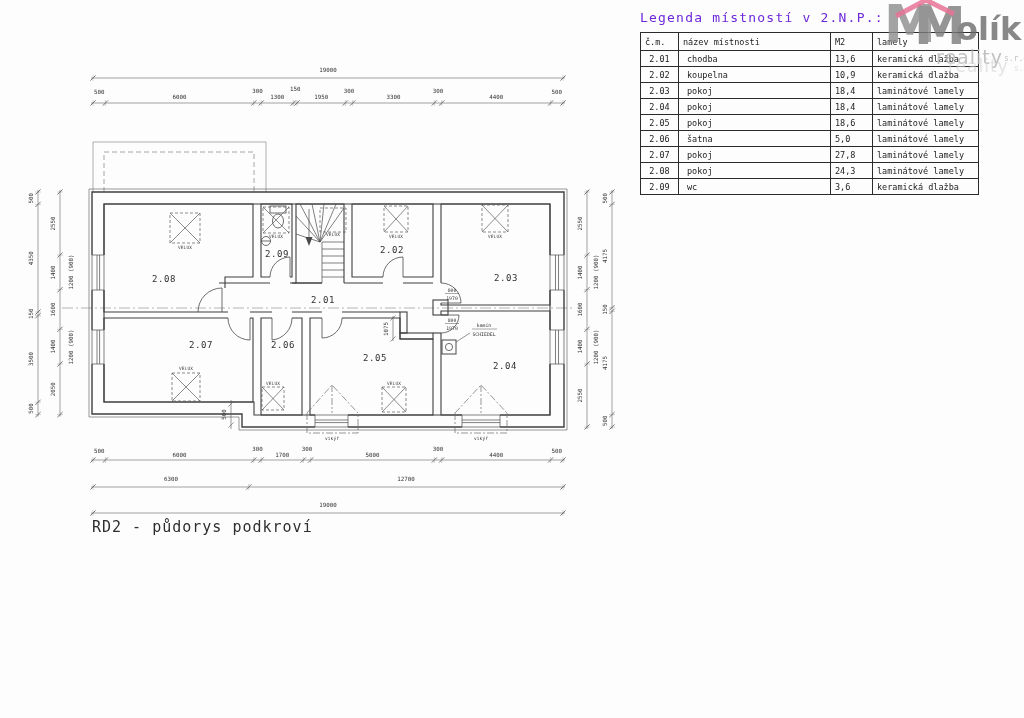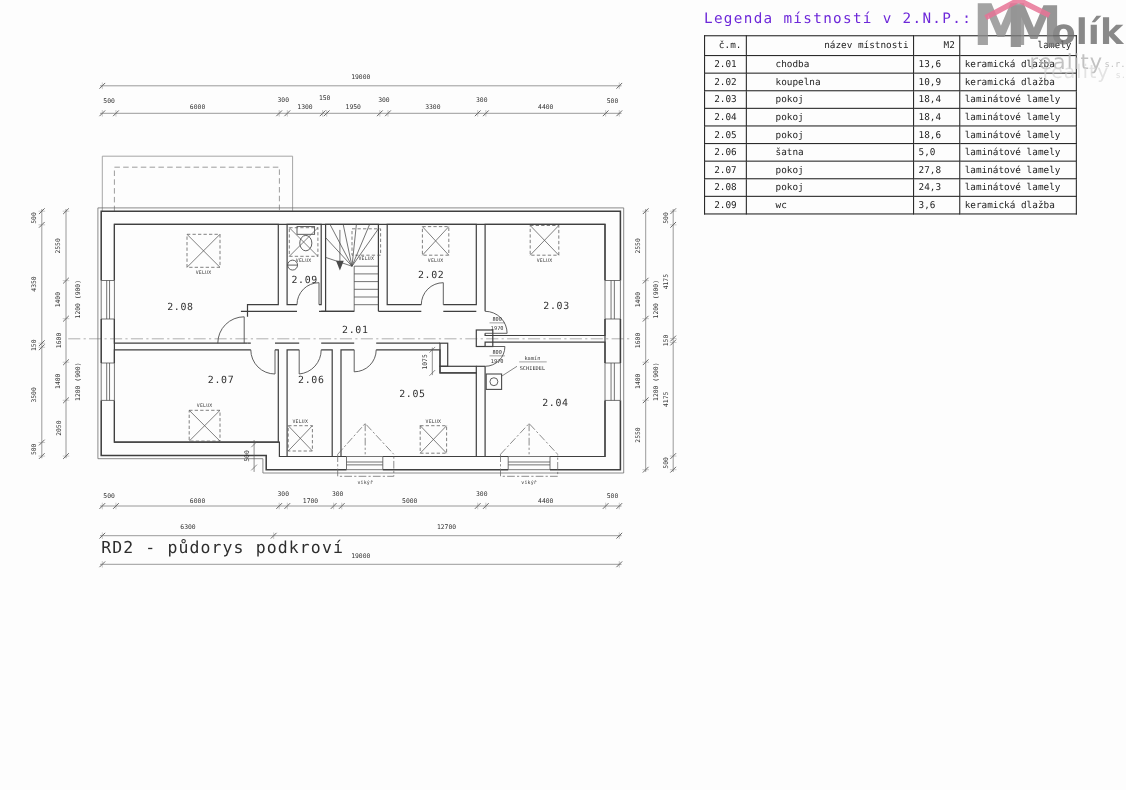--- a/index.html
+++ b/index.html
@@ -9,38 +9,38 @@
   .rl{font-size:9px;letter-spacing:.6px;fill:#2f2f2f;}
   .sm{font-size:4.4px;fill:#3a3a3a;letter-spacing:.2px;}
   .dm{font-size:5.8px;fill:#333;}
   .an{font-size:4.8px;fill:#333;}
   
   #legend{position:absolute;left:640px;top:10px;width:345px;}
   #legend .ttl{font-size:13px;letter-spacing:1.2px;color:#6d28d9;margin:0 0 7px 0;font-weight:normal;}
   #legend table{border-collapse:collapse;width:338px;table-layout:fixed;}
   #legend th,#legend td{border:1px solid #2b2b2b;font-size:8.5px;font-weight:normal;
       color:#222;padding:0 4px;height:15px;white-space:nowrap;overflow:hidden;}
-  #legend th{height:17px;text-align:right;}
+  #legend th{height:17px;text-align:left;}
   #legend col.c1{width:38px;} #legend col.c2{width:152px;} #legend col.c3{width:42px;} #legend col.c4{width:106px;}
-  #legend td.c1{text-align:center;} #legend td.c2{text-align:left;padding-left:26px;}
+  #legend td.c1{text-align:center;} #legend td.c2{text-align:left;padding-left:8px;}
   #legend td.c3{text-align:left;padding-right:9px;} #legend td.c4{}
   
   #wm{position:absolute;left:876px;top:-6px;width:150px;height:80px;pointer-events:none;opacity:.8;z-index:5;}
   #wm .m{position:absolute;font-weight:bold;color:#8d8d8d;font-size:52px;font-family:"DejaVu Sans","Liberation Sans",sans-serif;}
   #wm .m1{left:8px;top:0px;} #wm .m2{left:38px;top:2px;color:#7c7c7c;}
   #wm .olik{position:absolute;left:80px;top:16px;font-weight:bold;color:#6c6c6c;font-size:32px;
        font-family:"DejaVu Sans","Liberation Sans",sans-serif;}
   #wm .re1{position:absolute;left:60px;top:52px;font-size:19px;color:#b3b3b3;letter-spacing:1px;
        font-family:"DejaVu Sans","Liberation Sans",sans-serif;}
   #wm .sro1{position:absolute;left:128px;top:60px;font-size:8px;color:#b3b3b3;}
   #wm .re2{position:absolute;left:72px;top:62px;font-size:17px;color:#cfcfcf;letter-spacing:1px;opacity:.7;
        font-family:"DejaVu Sans","Liberation Sans",sans-serif;}
   #wm .sro2{position:absolute;left:138px;top:70px;font-size:8px;color:#cfcfcf;opacity:.8;}
   #roofsvg{position:absolute;left:0;top:0;}
-  #title-block{position:absolute;left:92px;top:489px;font-size:15px;letter-spacing:1px;color:#2e2e2e;text-align:center;}
+  #title-block{position:absolute;left:92px;top:518px;font-size:15px;letter-spacing:1px;color:#2e2e2e;text-align:center;}
 </style>
 </head>
 <body>
 
 <div id="canvas">
 
   
   <svg width="1024" height="718" viewBox="0 0 1024 718">
 
     <g stroke="#9a9a9a" fill="none" stroke-width="0.8">

